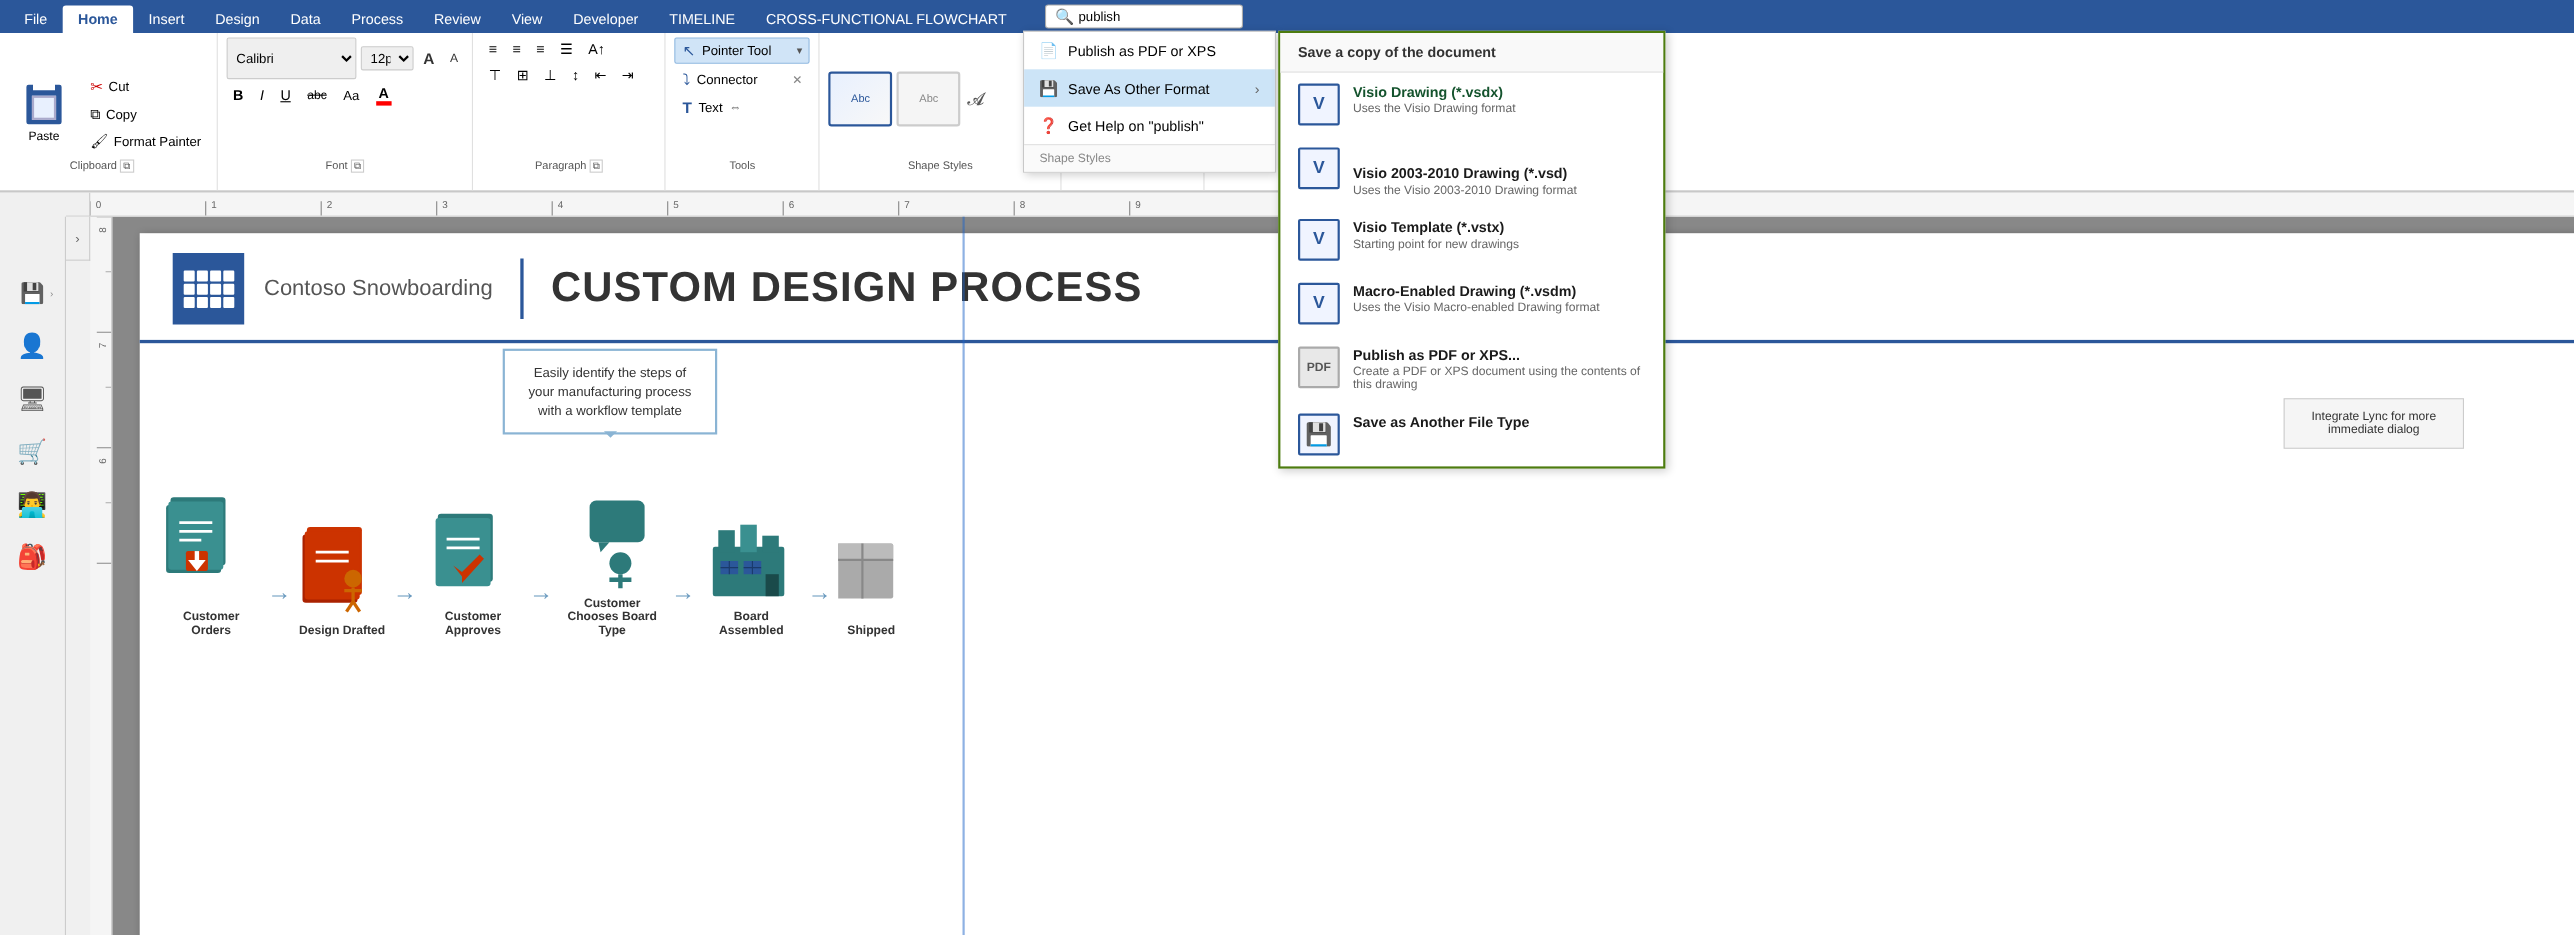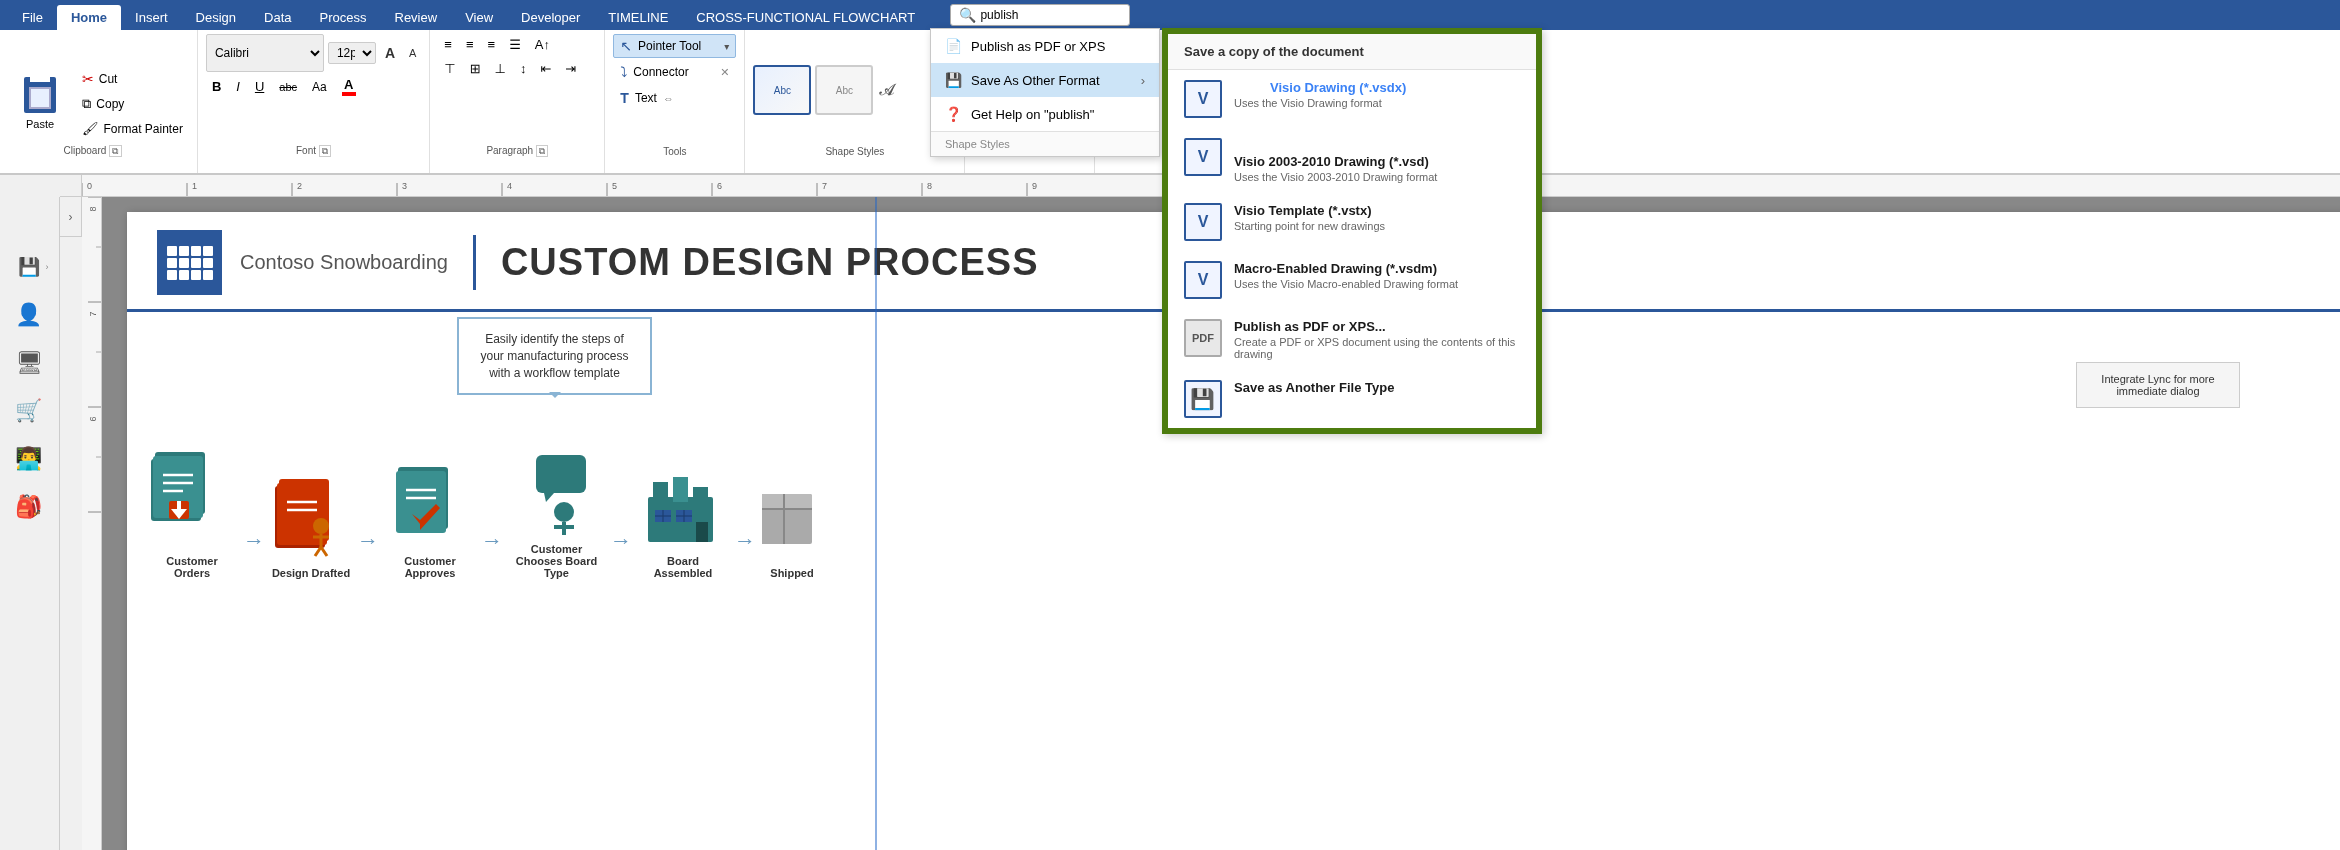--- a/index.html
+++ b/index.html
@@ -425,30 +425,30 @@
   </div>
 
   <div style="display:flex;align-items:center;padding:8px 14px;cursor:pointer;font-size:13px;gap:8px;">
     <span style="width:18px;height:18px;display:flex;align-items:center;justify-content:center;font-size:14px;">❓</span>
     <span>Get Help on "publish"</span>
   </div>
 
   <div style="padding:6px 14px;font-size:11px;color:#888;border-top:1px solid #e0e0e0;background:#fafafa;">Shape Styles</div>
 </div>
 
-<div style="position:absolute;top:28px;left:1162px;background:#fff;border:6px solid #4d7c0f;box-shadow:2px 2px 8px rgba(0,0,0,0.2);z-index:201;width:380px;">
+<div style="position:absolute;top:28px;left:1162px;background:#fff;border:2px solid #4d7c0f;box-shadow:2px 2px 8px rgba(0,0,0,0.2);z-index:201;width:352px;">
 
   <div style="padding:10px 16px;font-size:13px;font-weight:600;color:#333;border-bottom:1px solid #e0e0e0;background:#f9f9f9;">
     <span>Save a copy of the document</span>
   </div>
 
   <div style="display:flex;align-items:flex-start;padding:10px 16px;cursor:pointer;gap:12px;">
     <div style="width:38px;height:38px;flex-shrink:0;border:2px solid #2b579a;display:flex;align-items:center;justify-content:center;font-size:16px;font-weight:bold;color:#2b579a;border-radius:2px;background:#f0f4ff;">V</div>
     <div>
-      <div style="font-size:13px;font-weight:600;color:#3b82f6;margin-left:36px;">Visio Drawing (*.vsdx)</div>
+      <div style="font-size:13px;font-weight:600;color:#14532d;">Visio Drawing (*.vsdx)</div>
       <div style="font-size:11px;color:#666;margin-top:2px;">Uses the Visio Drawing format</div>
     </div>
   </div>
 
   <div style="display:flex;align-items:flex-start;padding:10px 16px;cursor:pointer;gap:12px;">
     <div style="width:38px;height:38px;flex-shrink:0;border:2px solid #2b579a;display:flex;align-items:center;justify-content:center;font-size:16px;font-weight:bold;color:#2b579a;border-radius:2px;background:#f0f4ff;">V</div>
     <div>
       <div style="font-size:13px;font-weight:600;color:#1a1a1a;margin-top:16px;">Visio 2003-2010 Drawing (*.vsd)</div>
       <div style="font-size:11px;color:#666;margin-top:2px;">Uses the Visio 2003-2010 Drawing format</div>
     </div>

